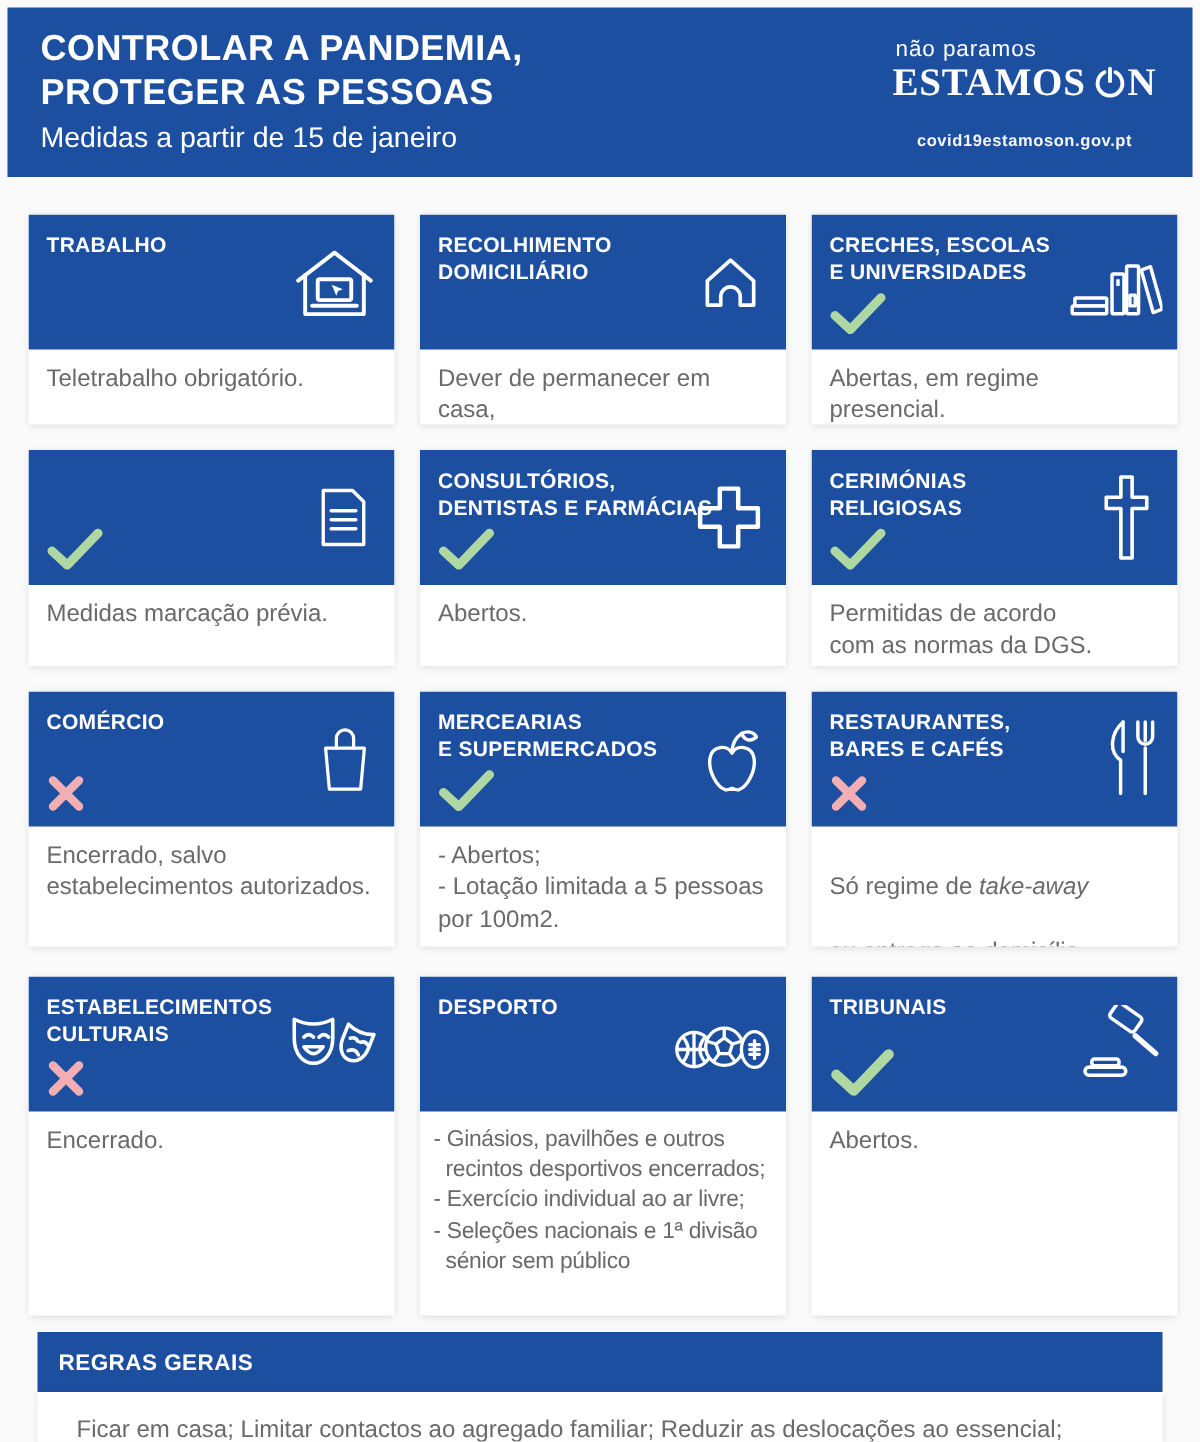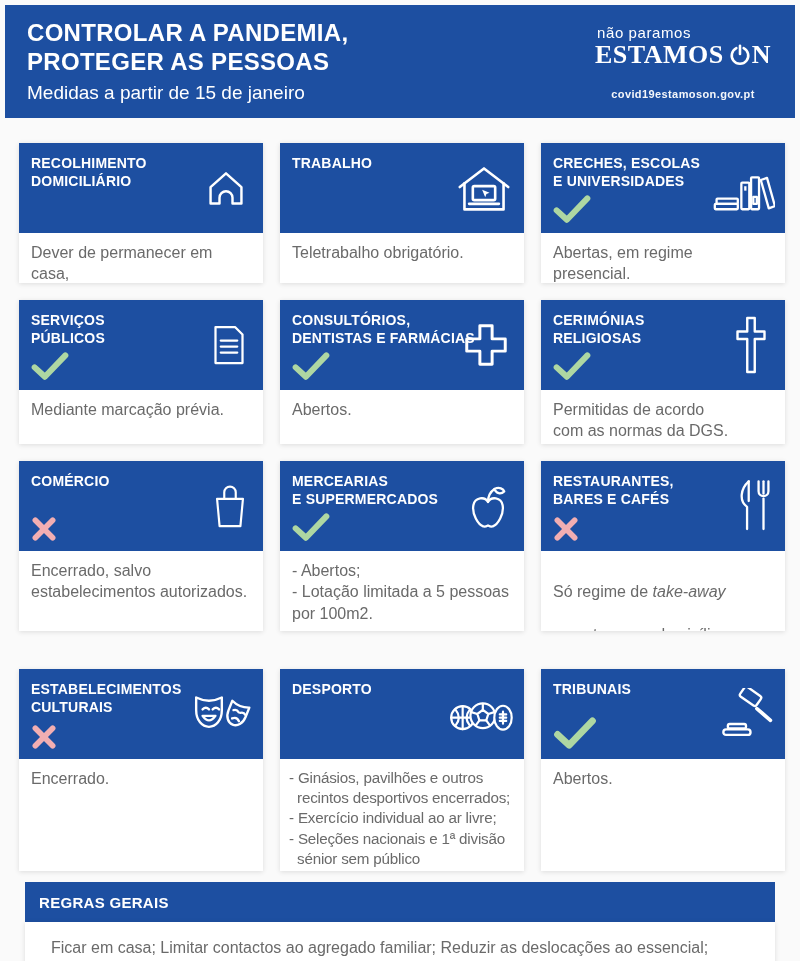--- a/index.html
+++ b/index.html
@@ -26,22 +26,22 @@
   .governo { display:flex; align-items:center; gap:10px; }
   .gov-name { font-family:"Liberation Serif","DejaVu Serif",serif; font-weight:bold;
               font-size:16.5px; line-height:1.12; letter-spacing:.5px; white-space:pre-line; }
   .gov-sub { border-top:1.5px solid #fff; margin-top:6px; padding-top:5px;
              font-size:11px; font-weight:bold; letter-spacing:1.2px; }
   
   .cards { padding:25px 15px 0 19px; }
   .cards-row { display:grid; grid-template-columns:1fr 1fr 1fr; gap:17px; }
   .row1 { margin-bottom:17px; } .row1 .card { height:140px; }
   .row2 { margin-bottom:17px; } .row2 .card { height:144px; }
-  .row3 { margin-bottom:8px;  } .row3 .card { height:170px; }
-  .row4 { margin-bottom:11px; } .row4 .card { height:202px;margin-top:30px; }
+  .row3 { margin-bottom:20px;  } .row3 .card { height:170px; }
+  .row4 { margin-bottom:11px; } .row4 .card { height:226px; }
   .card { background:var(--card-bg,#fff); box-shadow:0 1px 5px rgba(0,0,0,.12); overflow:hidden; }
   .card-head { position:relative; height:90px; background:var(--blue,#1d4fa1); padding:11px 12px; }
   .card-title { color:#fff; font-weight:bold; font-size:14px; line-height:1.3;
                 white-space:pre-line; letter-spacing:.2px; }
   .status { position:absolute; left:12px; bottom:9px; }
   .status svg { display:block; }
   .icon { position:absolute; right:10px; top:50%; transform:translateY(-50%); }
   .icon svg { display:block; }
   .card-body { padding:9px 12px; font-size:16px; color:var(--text-gray,#6a6a6a);
                line-height:1.33; white-space:pre-line; }
@@ -80,46 +80,46 @@
       <div class="esta-url">covid19estamoson.gov.pt</div>
     </div>
   </div>
 </div>
 
 <div class="cards">
 
   <div class="cards-row row1">
     <div class="card">
       <div class="card-head">
-        <div class="card-title">RECOLHIMENTO
-DOMICILIÁRIO</div>
-        <span class="icon">
-          <svg width="54" height="52" viewBox="0 0 64 64" fill="none" stroke="#fff" stroke-width="3" stroke-linejoin="round" stroke-linecap="round">
-            <path d="M13 31 L32 14 L51 31 V51 H40 V44 A8 8 0 0 0 24 44 V51 H13 Z"></path>
-          </svg>
-        </span>
-      </div>
-      <div class="card-body">Dever de permanecer em casa,
-salvo deslocações autorizadas.</div>
-    </div>
-
-    <div class="card">
-      <div class="card-head">
         <div class="card-title">TRABALHO</div>
         <span class="icon">
           <svg width="60" height="54" viewBox="0 0 64 58" fill="none" stroke="#fff" stroke-width="2.8" stroke-linejoin="round" stroke-linecap="round">
             <path d="M6 28 L32 8 L58 28"></path>
             <path d="M11 24 V52 H53 V24"></path>
             <rect x="20" y="27" width="24" height="15" rx="1.5"></rect>
             <path d="M16 46 H48"></path>
             <path d="M30 31 l8 3.2 -3.4 1.3 -1.3 3.4 Z" fill="#fff" stroke="none"></path>
           </svg>
         </span>
       </div>
       <div class="card-body">Teletrabalho obrigatório.</div>
+    </div>
+
+    <div class="card">
+      <div class="card-head">
+        <div class="card-title">RECOLHIMENTO
+DOMICILIÁRIO</div>
+        <span class="icon">
+          <svg width="54" height="52" viewBox="0 0 64 64" fill="none" stroke="#fff" stroke-width="3" stroke-linejoin="round" stroke-linecap="round">
+            <path d="M13 31 L32 14 L51 31 V51 H40 V44 A8 8 0 0 0 24 44 V51 H13 Z"></path>
+          </svg>
+        </span>
+      </div>
+      <div class="card-body">Dever de permanecer em casa,
+salvo deslocações autorizadas.</div>
     </div>
 
     <div class="card">
       <div class="card-head">
         <div class="card-title">CRECHES, ESCOLAS
 E UNIVERSIDADES</div>
         <span class="status">
           <svg width="38" height="29" viewBox="0 0 44 34" fill="none">
             <path d="M4 18 L16 29 L40 4" stroke="var(--check-green)" stroke-width="7" stroke-linecap="round" stroke-linejoin="round"></path>
           </svg>
@@ -136,35 +136,33 @@
           </svg>
         </span>
       </div>
       <div class="card-body">Abertas, em regime presencial.</div>
     </div>
   </div>
 
   <div class="cards-row row2">
     <div class="card">
       <div class="card-head">
-        <div class="card-title">SERVIÇOS
-PÚBLICOS</div>
         <span class="status">
           <svg width="38" height="29" viewBox="0 0 44 34" fill="none">
             <path d="M4 18 L16 29 L40 4" stroke="var(--check-green)" stroke-width="7" stroke-linecap="round" stroke-linejoin="round"></path>
           </svg>
         </span>
         <span class="icon">
           <svg width="48" height="58" viewBox="0 0 64 64" fill="none" stroke="#fff" stroke-width="3" stroke-linejoin="round" stroke-linecap="round">
             <path d="M14 8 H40 L50 18 V56 H14 Z"></path>
             <path d="M21 26 H43 M21 34 H43 M21 42 H43"></path>
           </svg>
         </span>
       </div>
-      <div class="card-body">Mediante marcação prévia.</div>
+      <div class="card-body">Medidas marcação prévia.</div>
     </div>
 
     <div class="card">
       <div class="card-head">
         <div class="card-title">CONSULTÓRIOS,
 DENTISTAS E FARMÁCIAS</div>
         <span class="status">
           <svg width="38" height="29" viewBox="0 0 44 34" fill="none">
             <path d="M4 18 L16 29 L40 4" stroke="var(--check-green)" stroke-width="7" stroke-linecap="round" stroke-linejoin="round"></path>
           </svg>

